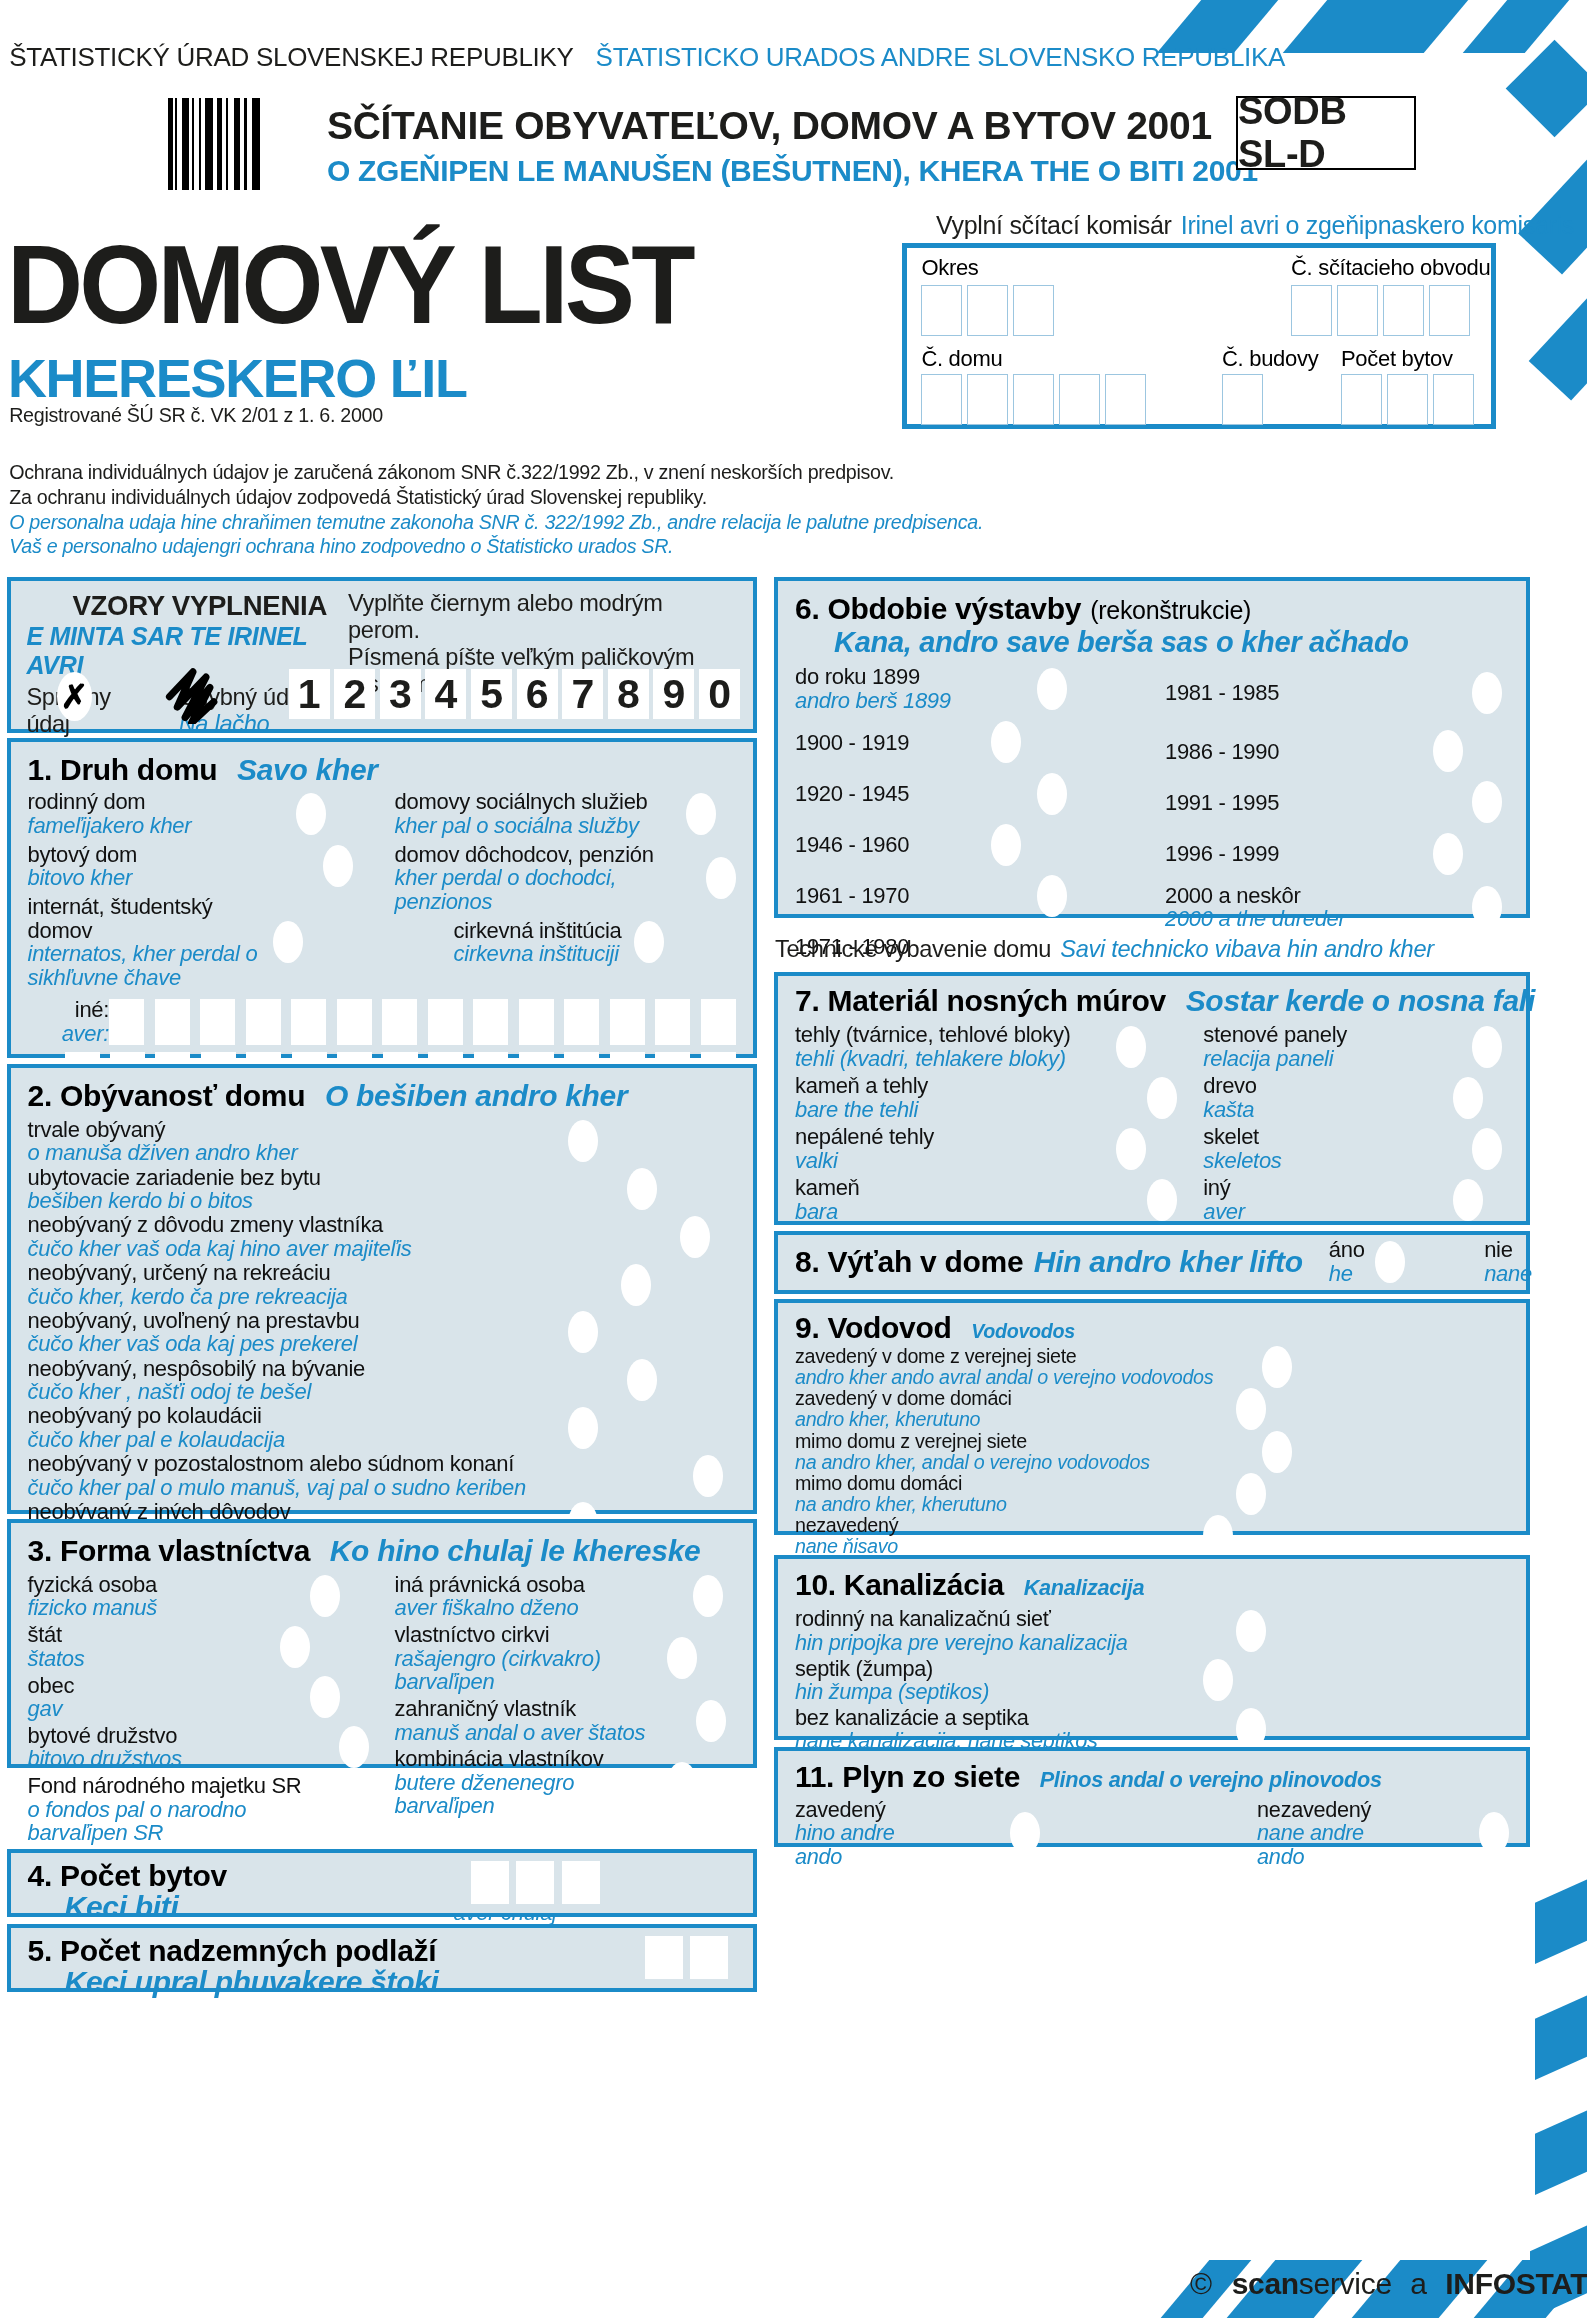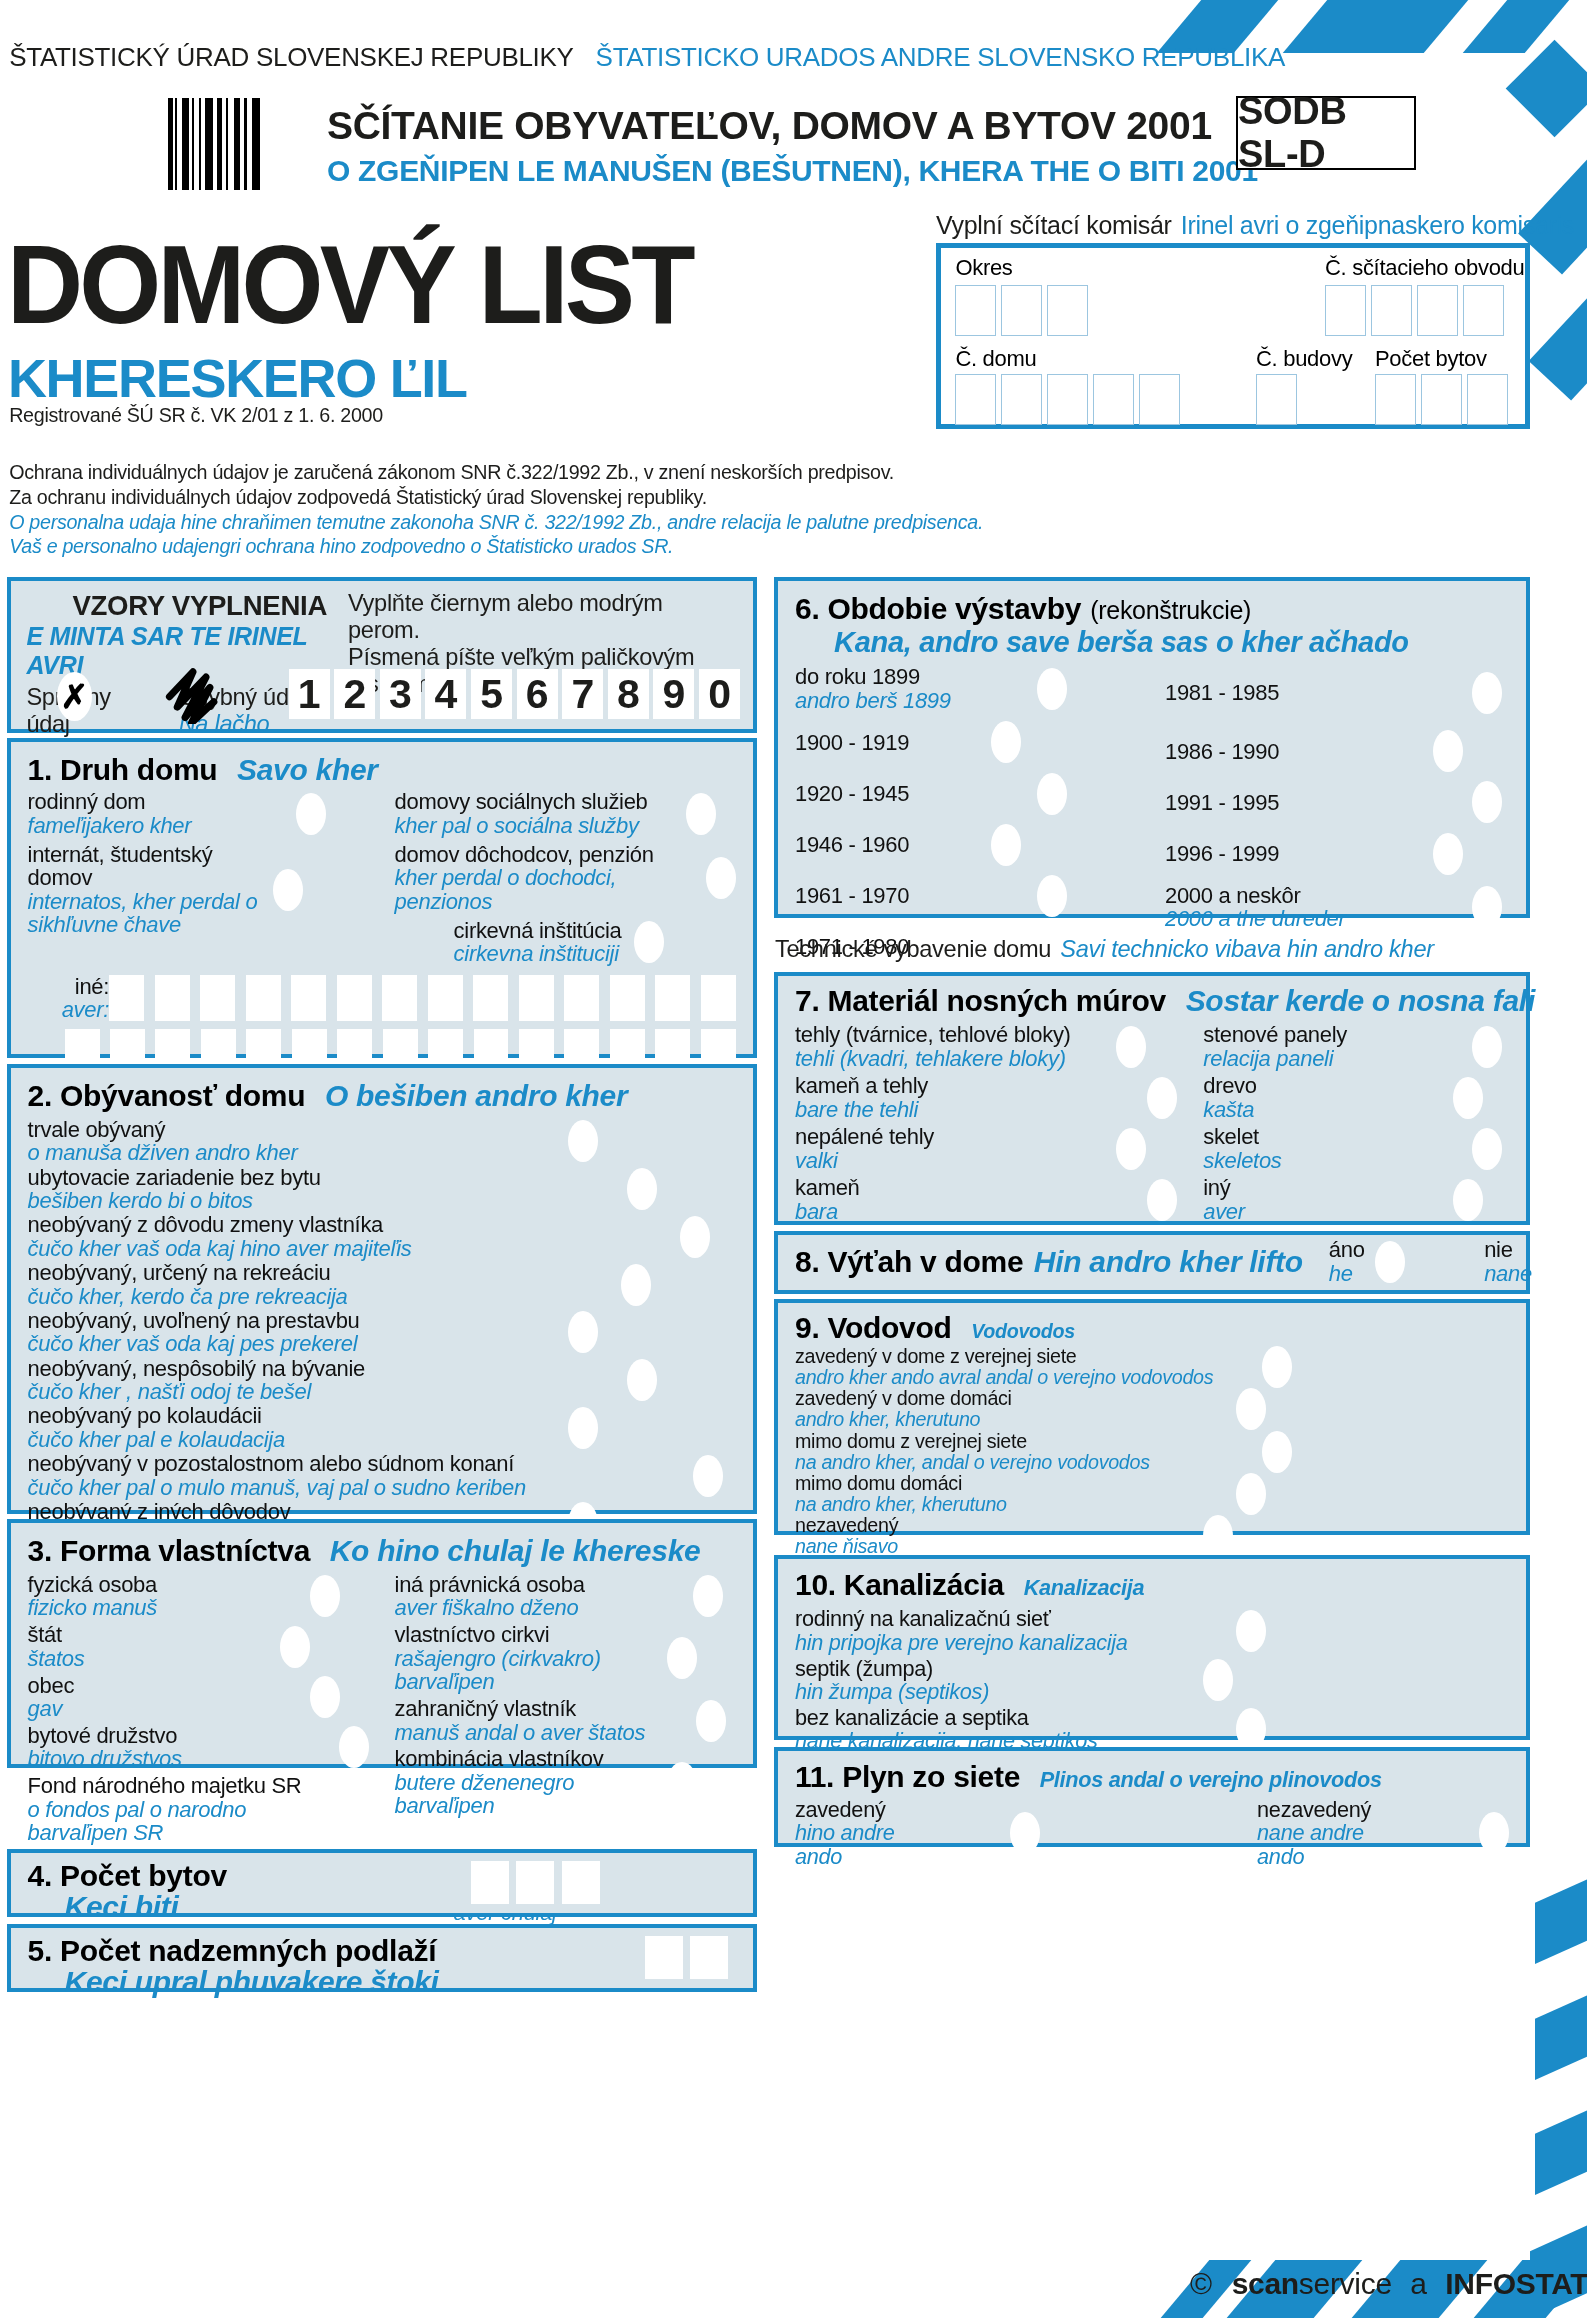--- a/index.html
+++ b/index.html
@@ -107,21 +107,21 @@
 </div>
 
 <div class="abs bigtitle" style="left:6.6px;top:229px;">DOMOVÝ LIST</div>
 <div class="abs bigsub" style="left:7.9px;top:347px;">KHERESKERO ĽIL</div>
 <div class="abs reg" style="left:9.2px;top:404px;">Registrované ŠÚ SR č. VK 2/01 z 1. 6. 2000</div>
 
 <div class="abs komlabel" style="left:936px;top:211px;">
   <span>Vyplní sčítací komisár</span><span class="blue">Irinel avri o zgeňipnaskero komisaris</span>
 </div>
 
-<div class="kombox" style="left:936px;top:243px;">
+<div class="kombox" style="left:902px;top:243px;">
   <span class="flab" style="left:14.4px;top:6.6px;">Okres</span>
   <div class="cb" style="left:14.4px;top:37px;"></div>
   <div class="cb" style="left:60px;top:37px;"></div>
   <div class="cb" style="left:106px;top:37px;"></div>
 
   <span class="flab" style="left:384px;top:6.6px;">Č. sčítacieho obvodu</span>
   <div class="cb" style="left:384px;top:37px;"></div>
   <div class="cb" style="left:430px;top:37px;"></div>
   <div class="cb" style="left:476px;top:37px;"></div>
   <div class="cb" style="left:522px;top:37px;"></div>
@@ -184,20 +184,27 @@
 <div class="sec" style="left:6.6px;top:738px;width:750px;height:320px;">
   <div class="sec-title"><span>1. Druh domu</span><span class="roma">Savo kher</span></div>
   <div class="cols2" style="margin-top:3.9px;">
     <div class="col" style="row-gap:5.3px;">
       <div class="optrow opt">
         <div>
             <div class="lbl">rodinný dom</div>
             <div class="roma">fameľijakero kher</div>
           </div>
         <span class="bubble" style="margin-right:43px;"></span>
+      </div>
+      <div class="optrow opt">
+        <div>
+            <div class="lbl">bytový dom</div>
+            <div class="roma">bitovo kher</div>
+          </div>
+        <span class="bubble" style="margin-right:15.8px;"></span>
       </div>
       <div class="optrow opt">
         <div>
             <div class="lbl">internát, študentský domov</div>
             <div class="roma" style="max-width:276px;">internatos, kher perdal o sikhľuvne čhave</div>
           </div>
         <span class="bubble" style="margin-right:66px;"></span>
       </div>
     </div>
     <div class="col" style="row-gap:5.3px;">

